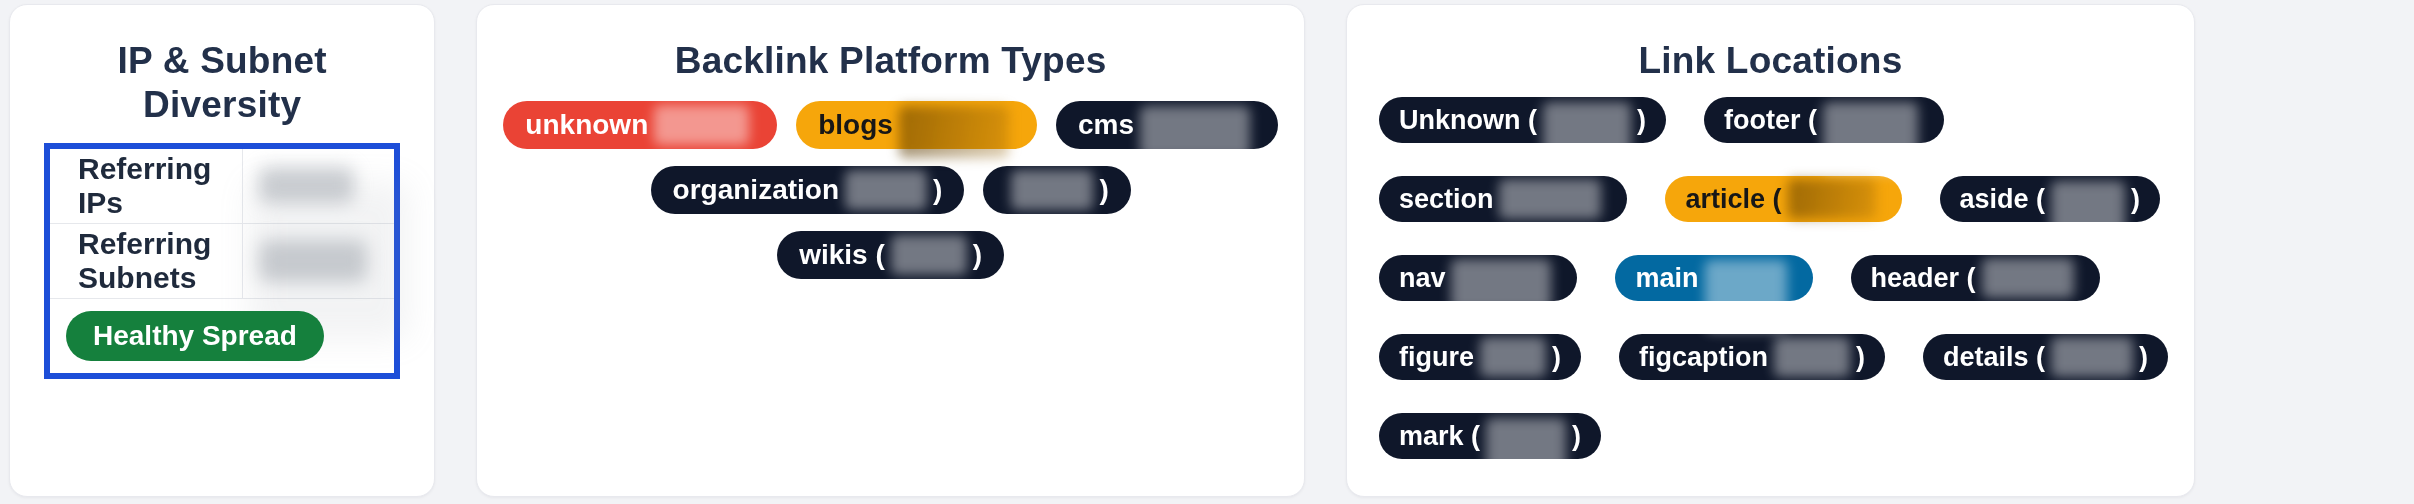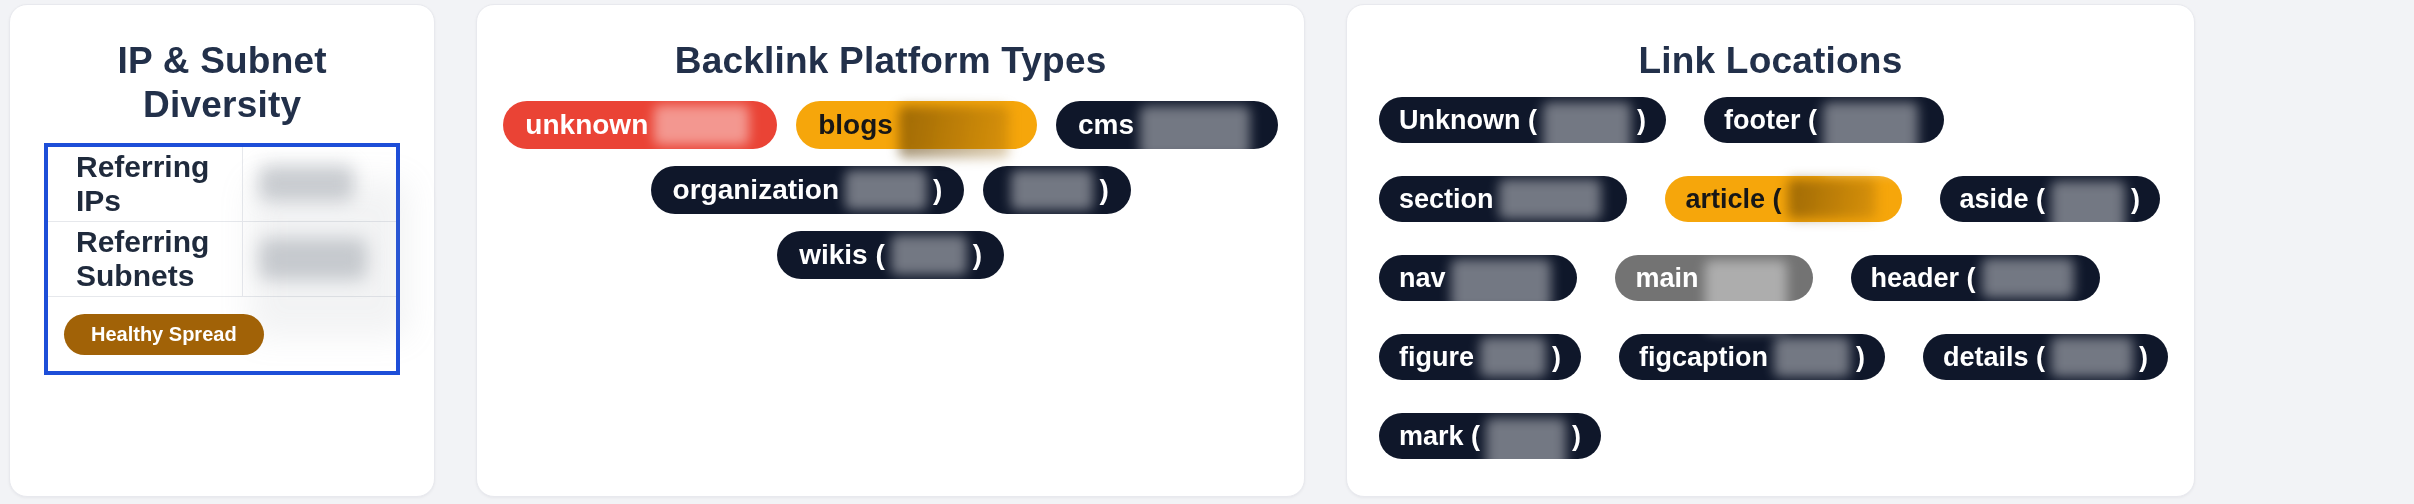--- a/index.html
+++ b/index.html
@@ -25,40 +25,40 @@
   .card-title{
     margin:14px 0 0 0;
     text-align:center;
     font-size:37px;font-weight:700;
     color:#22304a;letter-spacing:.2px;
     line-height:44px;
   }
   
   .div-table{
     margin:16px 8px 0 8px;
-    border:4px solid #1d4ed8;
+    border:6px solid #1d4ed8;
   }
   .t-row{display:flex;height:74px;border-bottom:1px solid #e6e8ec;background:#fff;}
   .t-row:last-child{border-bottom:none;}
   .t-label{
     box-sizing:border-box;width:56%;
     border-right:1px solid #e6e8ec;
     display:flex;align-items:center;
     padding-left:28px;
     font-size:30px;font-weight:700;color:#1f2a3c;
   }
   .t-value{flex:1;position:relative;display:flex;align-items:center;padding-left:16px;}
   .smudge{position:absolute;border-radius:8px;background:#9aa0a8;filter:blur(9px);opacity:.5;}
   .smudge.core1{left:16px;top:18px;width:95px;height:36px;}
   .smudge.core2{left:16px;top:16px;width:108px;height:42px;}
   .smudge.haze{left:6px;top:-42px;width:160px;height:158px;opacity:.12;filter:blur(16px);}
   .badge{
     display:inline-block;
-    background:#a16207;color:#ffffff;
-    font-size:20px;font-weight:600;
+    background:#15803d;color:#ffffff;
+    font-size:28px;font-weight:600;
     padding:9px 27px;border-radius:26px;
     white-space:pre;
   }
   
   .pill-rows{display:flex;flex-direction:column;}
   .rows-center{align-items:center;gap:17px;margin-top:18px;}
   .rows-left{align-items:flex-start;gap:33px;margin-top:14px;padding-left:6px;justify-content:flex-end;}
   .p-row{display:flex;}
   .rows-center .p-row{justify-content:center;gap:19px;}
   .rows-left .p-row{gap:38px;}
@@ -66,21 +66,21 @@
     display:inline-flex;align-items:center;
     height:48px;padding:0 22px;
     border-radius:26px;
     background:#0f172a;color:#ffffff;
     font-size:28px;font-weight:700;
     white-space:nowrap;
   }
   .pill .pt{white-space:pre;}
   .pill.red{background:#ea4335;}
   .pill.orange{background:#f6a60b;color:#171717;}
-  .pill.darkblue{background:#737373;}
+  .pill.darkblue{background:#0369a1;}
   .card-locations .pill{height:46px;font-size:27px;padding:0 20px;border-radius:24px;}
   .blur{
     display:inline-block;
     height:40px;margin:0 6px;border-radius:6px;
     background:rgba(255,255,255,.42);
     filter:blur(6px);
     flex:none;
   }
   .pill.orange .blur{
     background:linear-gradient(100deg, rgba(86,55,0,.55), rgba(158,106,10,.32));

